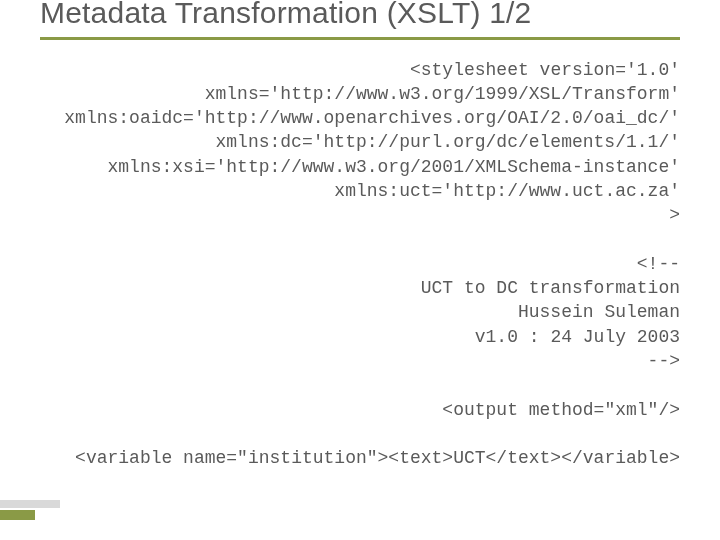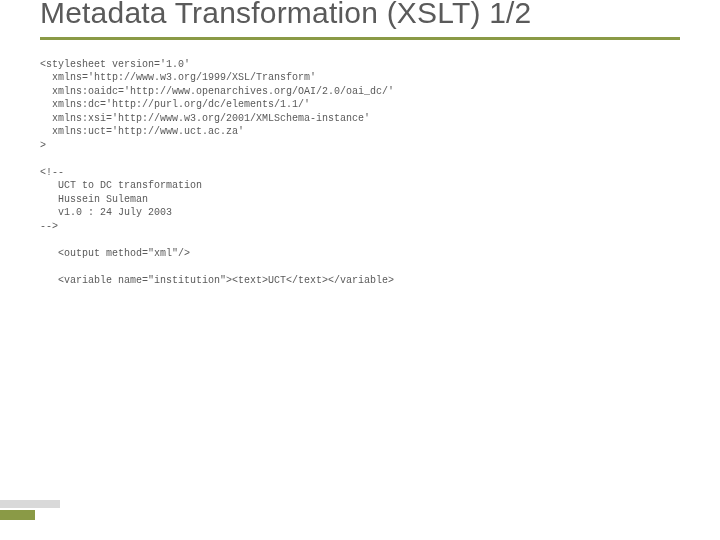--- a/index.html
+++ b/index.html
@@ -26,24 +26,25 @@
     font-family: Arial, Helvetica, sans-serif;
     letter-spacing: 0.2px;
   }
   .rule {
     border: none;
     border-top: 3px solid #8a9a46;
     margin: 0 0 18px 0;
   }
   .code-block {
     font-family: "Courier New", Courier, monospace;
-    font-size: 10px;
+    font-size: 18px;
     color: #5a5a5a;
     line-height: 1.35;
     white-space: pre;
+    text-align: right;
   }
   .accent {
     position: absolute;
     left: 0;
     bottom: 20px;
     width: 35px;
     height: 10px;
     background: #8a9a46;
   }
   .shadow {

